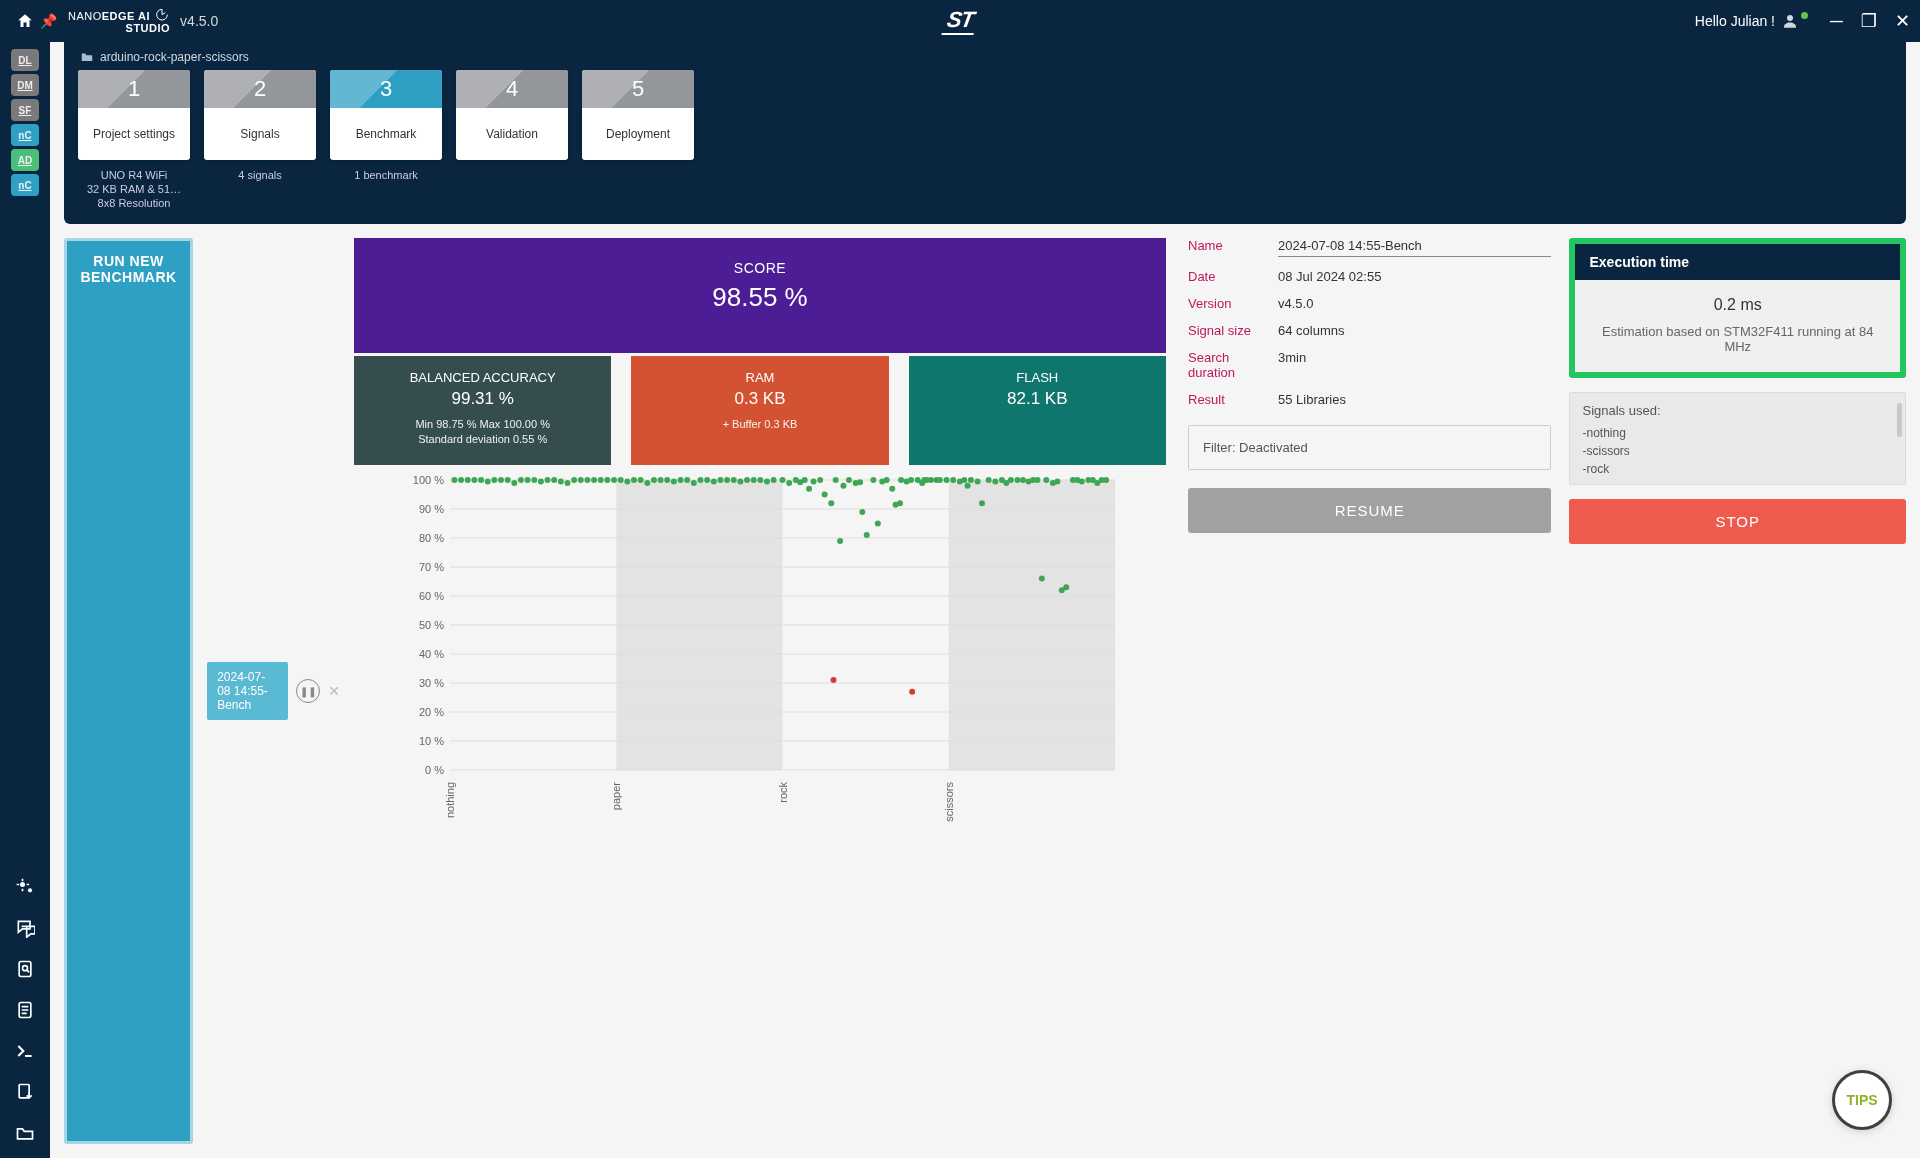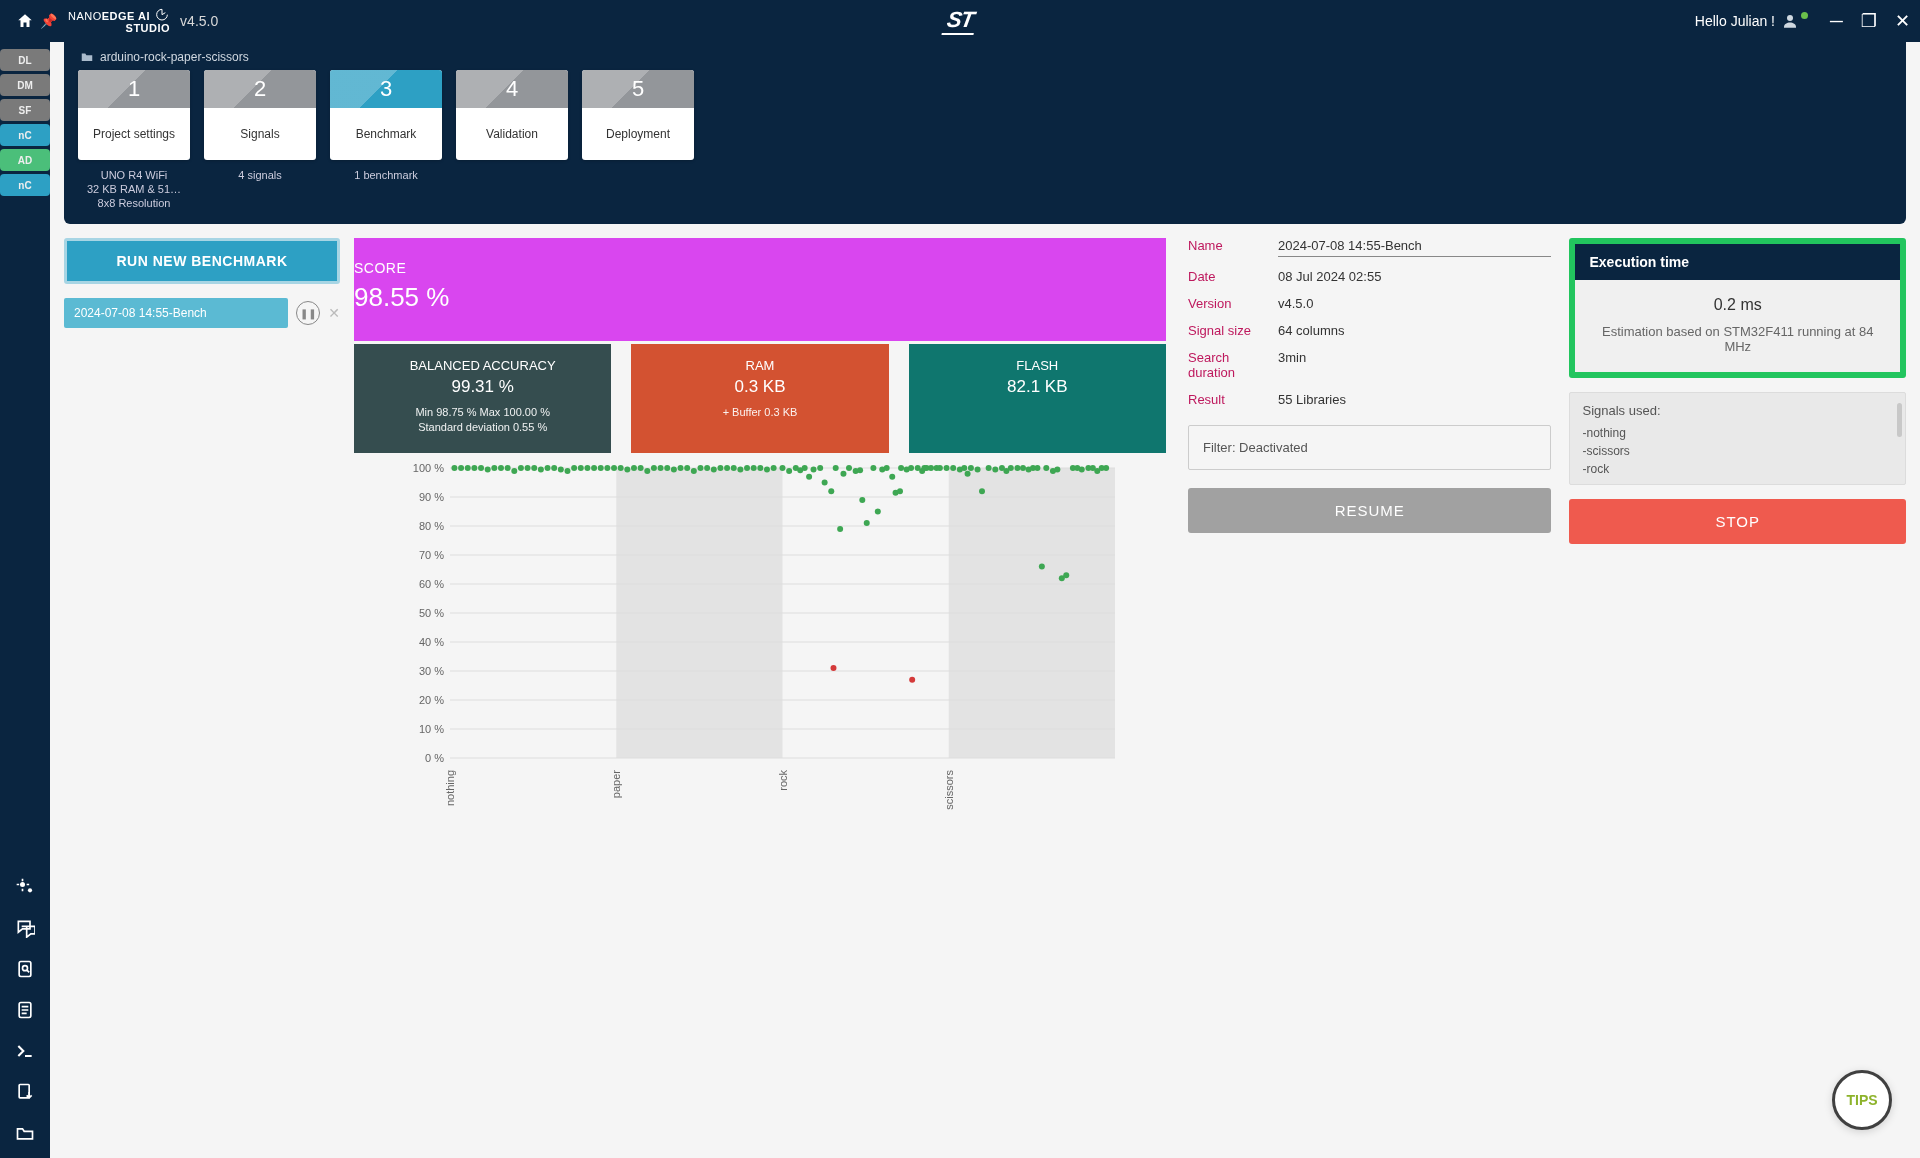--- a/index.html
+++ b/index.html
@@ -36,23 +36,24 @@
 
 
 .leftbar {
   position:absolute; top:42px; left:0; bottom:0; width:50px;
   background:#0a2540;
   display:flex; flex-direction:column;
   align-items:center;
   padding-top:4px;
 }
 .leftbar .project-pill {
-  width:50px; height:22px; border-radius:4px; background:#7a7a7a; color:#eee;
+  width:28px; height:22px; border-radius:4px; background:#7a7a7a; color:#eee;
   font-size:10px; display:flex; align-items:center; justify-content:center; margin:3px 0;
   font-weight:600;
+  text-decoration:underline;
 }
 .leftbar .project-pill.cyan { background:#2da0c4; }
 .leftbar .flex-spacer { flex:1; }
 .leftbar .tool-icon { color:#fff; font-size:18px; margin:8px 0; cursor:pointer; }
 
 
 .main {
   position:absolute; top:42px; left:50px; right:0; bottom:0;
   display:flex; flex-direction:column;
 }
@@ -82,34 +83,34 @@
 .step-card .label { flex:1; display:flex; align-items:center; justify-content:center; font-size:12px; color:#333;}
 .step-sub { color:#ccd; font-size:11px; text-align:center; margin-top:8px; line-height:14px;}
 .step-col { display:flex; flex-direction:column; align-items:center; }
 
 
 .content {
   flex:1; display:flex; padding:14px; gap:0px;
 }
 
 
-.col-left { width:290px; display:flex; flex-direction:column; gap:14px; padding-right:14px;}
+.col-left { width:290px; display:flex; gap:14px; padding-right:14px;}
 .run-btn {
   background:#2da0c4; color:#fff; padding:12px 6px; text-align:center; font-weight:700;
   letter-spacing:0.5px; font-size:14px; border-radius:3px; cursor:pointer;
   border: 3px solid #a7d5e4;
 }
 .bench-row { display:flex; align-items:center; gap:8px;}
 .bench-chip { flex:1; background:#5bbad3; color:#fff; padding:8px 10px; font-size:12px; border-radius:2px;}
 .pause-circle { width:24px; height:24px; border:1.5px solid #888; border-radius:50%; display:flex; align-items:center; justify-content:center; font-size:10px; color:#888;}
 .close-x { color:#bbb; font-size:14px;}
 
 
 .col-mid { flex:1; min-width:0; }
-.score-tile { background:#d946ef; color:#fff; padding:22px 0 28px 0; }
+.score-tile { background:#4c1d95; color:#fff; text-align:center; padding:22px 0 40px 0; }
 .score-tile .lbl { font-size:14px; letter-spacing:0.5px; }
 .score-tile .val { font-size:26px; font-weight:500; margin-top:6px; }
 .metrics-row { display:flex; margin-top:3px; gap:20px;}
 .metric-tile { flex:1; color:#fff; text-align:center; padding:14px 6px 18px 6px; }
 .metric-tile .t { font-size:13px; }
 .metric-tile .v { font-size:17px; margin-top:4px; }
 .metric-tile .sub { font-size:11px; margin-top:8px; line-height:15px; opacity:0.92;}
 .metric-tile.acc { background:#354d4f; }
 .metric-tile.ram { background:#d35231; }
 .metric-tile.flash { background:#0f766e; }

